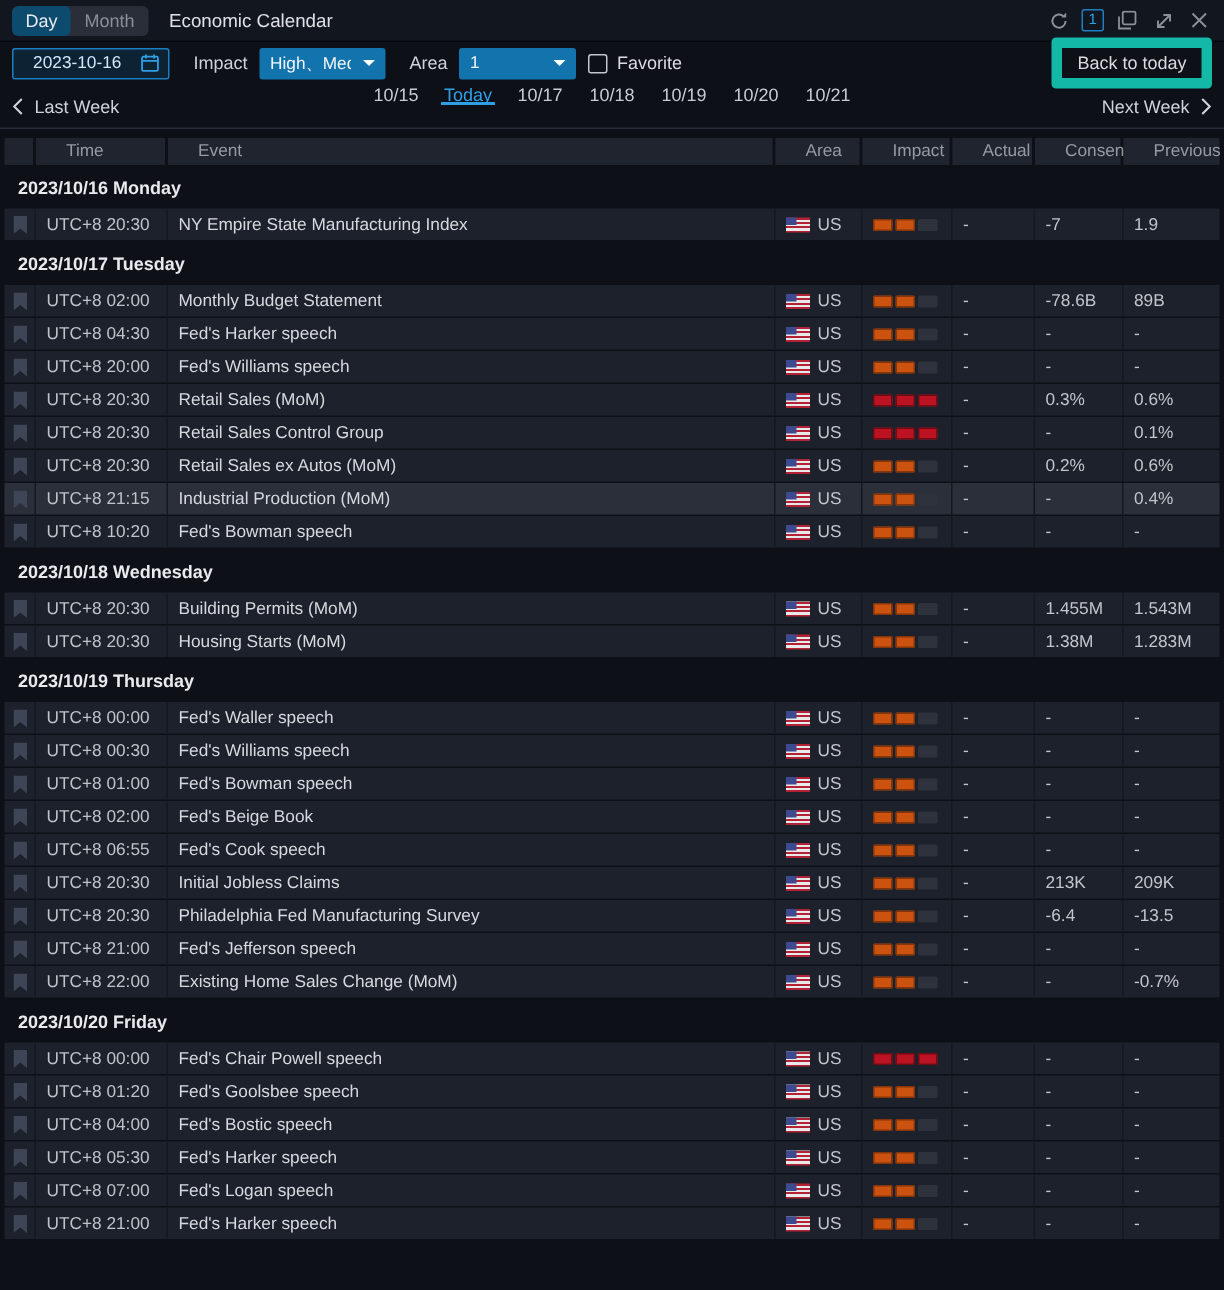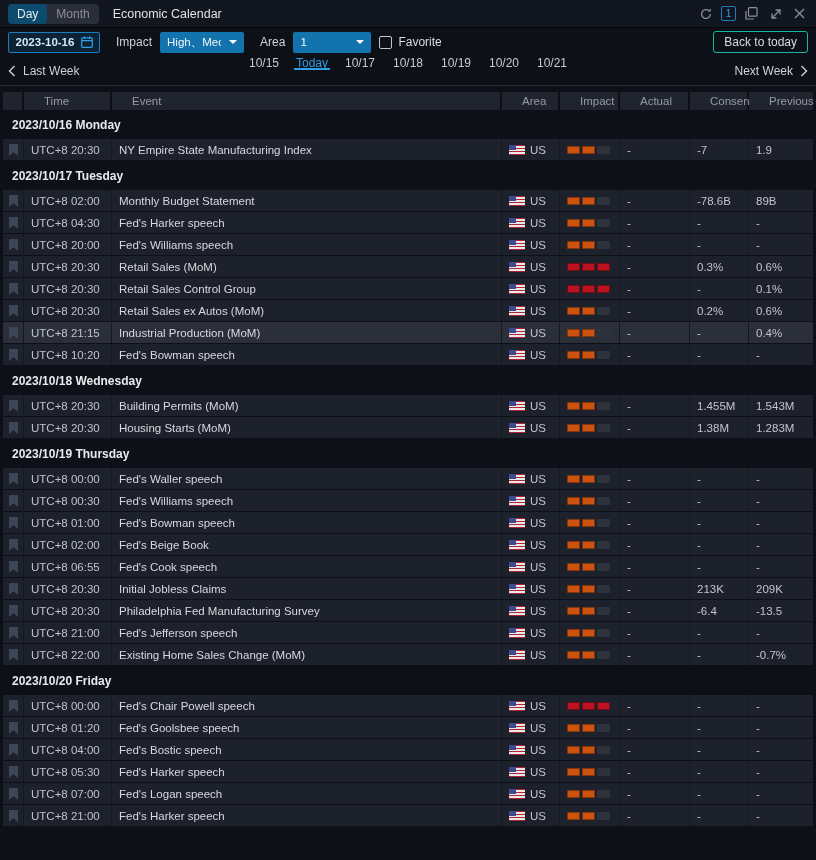--- a/index.html
+++ b/index.html
@@ -15,34 +15,34 @@
   .segmented { display:flex; background:#2a2e39; border-radius:4px; overflow:hidden; height:20px; }
   .seg { padding:0 9px; display:flex; align-items:center; color:#8b8f99; cursor:pointer; }
   .seg.active { background:#0c4a6e; color:#e9eaee; border-radius:4px; }
   .app-title { margin-left:14px; color:#dfe1e6; font-size:12.5px; }
   .tb-icons { margin-left:auto; display:flex; align-items:center; gap:7px; }
   .tb-icon { width:17px; height:17px; display:flex; align-items:center; justify-content:center; cursor:pointer; }
   .badge-one { width:15px; height:15px; border:1px solid #1f7ec0; border-radius:2px;
     color:#2f9fe6; font-size:10px; display:flex; align-items:center; justify-content:center; }
   
   .filterbar { height:28px; display:flex; align-items:center; padding:0 8px; gap:8px; }
-  .date-input { width:92px; height:21px; border:1px solid #1a7ec2; background:#0d2233;
-    border-radius:2px; display:flex; align-items:center; padding:0 6px; color:#cfe7fa; gap:6px;font-weight:bold; }
+  .date-input { width:105px; height:21px; border:1px solid #1a7ec2; background:#0d2233;
+    border-radius:2px; display:flex; align-items:center; padding:0 6px; color:#cfe7fa; gap:6px; }
   .date-input .dtext { flex:1; text-align:center; font-size:11.5px; }
   .flabel { color:#cfd2d8; margin-left:8px; }
   .dropdown { height:21px; background:#1373ad; border-radius:2px; display:flex; align-items:center;
     color:#f2f6fa; padding:0 7px; gap:8px; font-size:11.5px; cursor:pointer; }
   .dd-impact { width:84px; }
   .dd-area { width:78px; }
   .dd-text { flex:1; white-space:nowrap; overflow:hidden; }
   .caret { width:0; height:0; border-left:4px solid transparent; border-right:4px solid transparent;
     border-top:4.5px solid #ffffff; }
   .checkbox { width:13px; height:13px; border:1px solid #c3c6cd; border-radius:2px; background:transparent; cursor:pointer; }
   .cb-label { margin-left:-2px; color:#dadce1; }
-  .back-btn { margin-left:auto; border:1px solid #14b8a6; border-radius:3px; padding:3px 10px;
+  .back-btn { margin-left:auto; border:7px solid #14b8a6; border-radius:3px; padding:3px 10px;
     color:#d8dade; background:transparent; font-size:12px; cursor:pointer; }
   
   .weeknav { height:30px; display:flex; align-items:center; padding:0 8px;
     border-bottom:1px solid #262c38; position:relative; }
   .wk-side { display:flex; align-items:center; gap:7px; color:#cfd2d8; cursor:pointer; }
   .wk-days { position:absolute; left:50%; transform:translateX(-50%); top:0; bottom:16px;
     display:flex; align-items:center; }
   .day { width:48px; text-align:center; color:#c7cad1; cursor:pointer; position:relative;
     height:100%; display:flex; align-items:center; justify-content:center; }
   .day.active { color:#2f9fe6; }
@@ -52,21 +52,21 @@
   .tablewrap { padding:6px 3px 0 3px; }
   .thead { display:flex; height:18px; }
   .th { background:#20242e; color:#959aa4; font-size:11.5px; display:flex; align-items:center;
     padding-left:20px; border-right:2px solid #0d1016; }
   .th:last-child { border-right:none; }
   .col-bm { width:21px; flex:none; padding-left:0; }
   .col-time { width:88px; flex:none; }
   .col-event { flex:1; }
   .col-area { width:58px; flex:none; }
   .col-impact { width:60px; flex:none; }
-  .col-actual { width:70px; flex:none; }
+  .col-actual { width:55px; flex:none; }
   .col-cons { width:59px; flex:none; }
   .col-prev { width:64px; flex:none; }
   .group-header { height:29px; display:flex; align-items:center; padding-left:9px;
     color:#e8eaee; font-weight:bold; font-size:12px; background:#0d1016; }
   .row { display:flex; height:21px; margin-bottom:1px; background:#1d212b; cursor:pointer; }
   .row.hl { background:#2a2f3a; }
   .cell { display:flex; align-items:center; padding-left:7px; border-right:1px solid #141821;
     overflow:hidden; white-space:nowrap; }
   .cell:last-child { border-right:none; }
   .cell.col-bm { justify-content:center; padding-left:0; }

